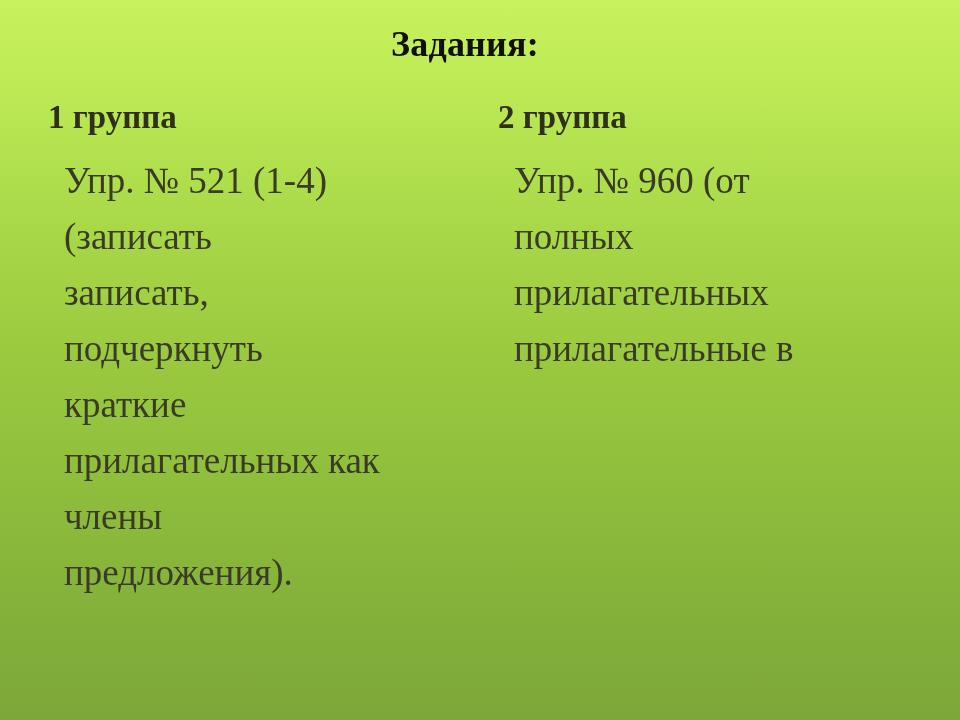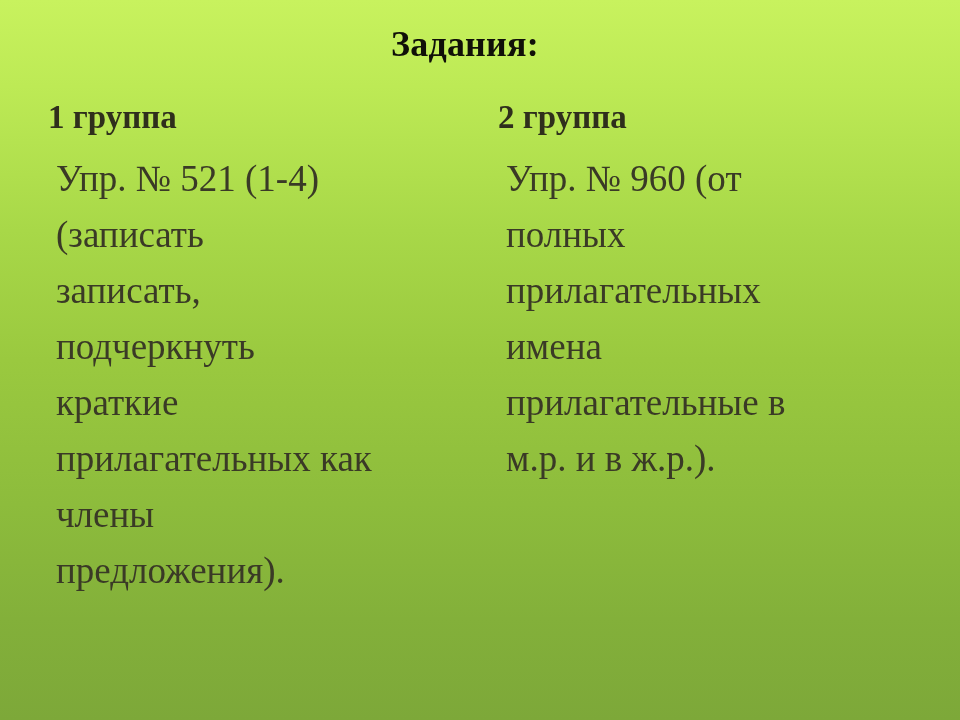--- a/index.html
+++ b/index.html
@@ -71,21 +71,21 @@
     line-height: 1.18;
     margin: 0 0 14px 0;
     white-space: nowrap;
   }
 
   .task-body {
     font-size: 37px;
     font-weight: normal;
     color: #3a3a26;
     line-height: 56px;
-    margin: 8px;
+    margin: 16px;
   }
 
   .task-body .ln {
     display: block;
     white-space: nowrap;
   }
 </style>
 </head>
 <body>
 
@@ -108,20 +108,18 @@
         <span class="ln">предложения).</span>
       </div>
     </div>
 
     <div class="column column-right">
       <div class="group-heading">2 группа</div>
       <div class="task-body">
         <span class="ln">Упр. № 960 (от</span>
         <span class="ln">полных</span>
         <span class="ln">прилагательных</span>
-        <span class="ln">имена</span>
         <span class="ln">прилагательные в</span>
-        <span class="ln">м.р. и в ж.р.).</span>
       </div>
     </div>
 
   </div>
 </div>
 
 </body></html>

